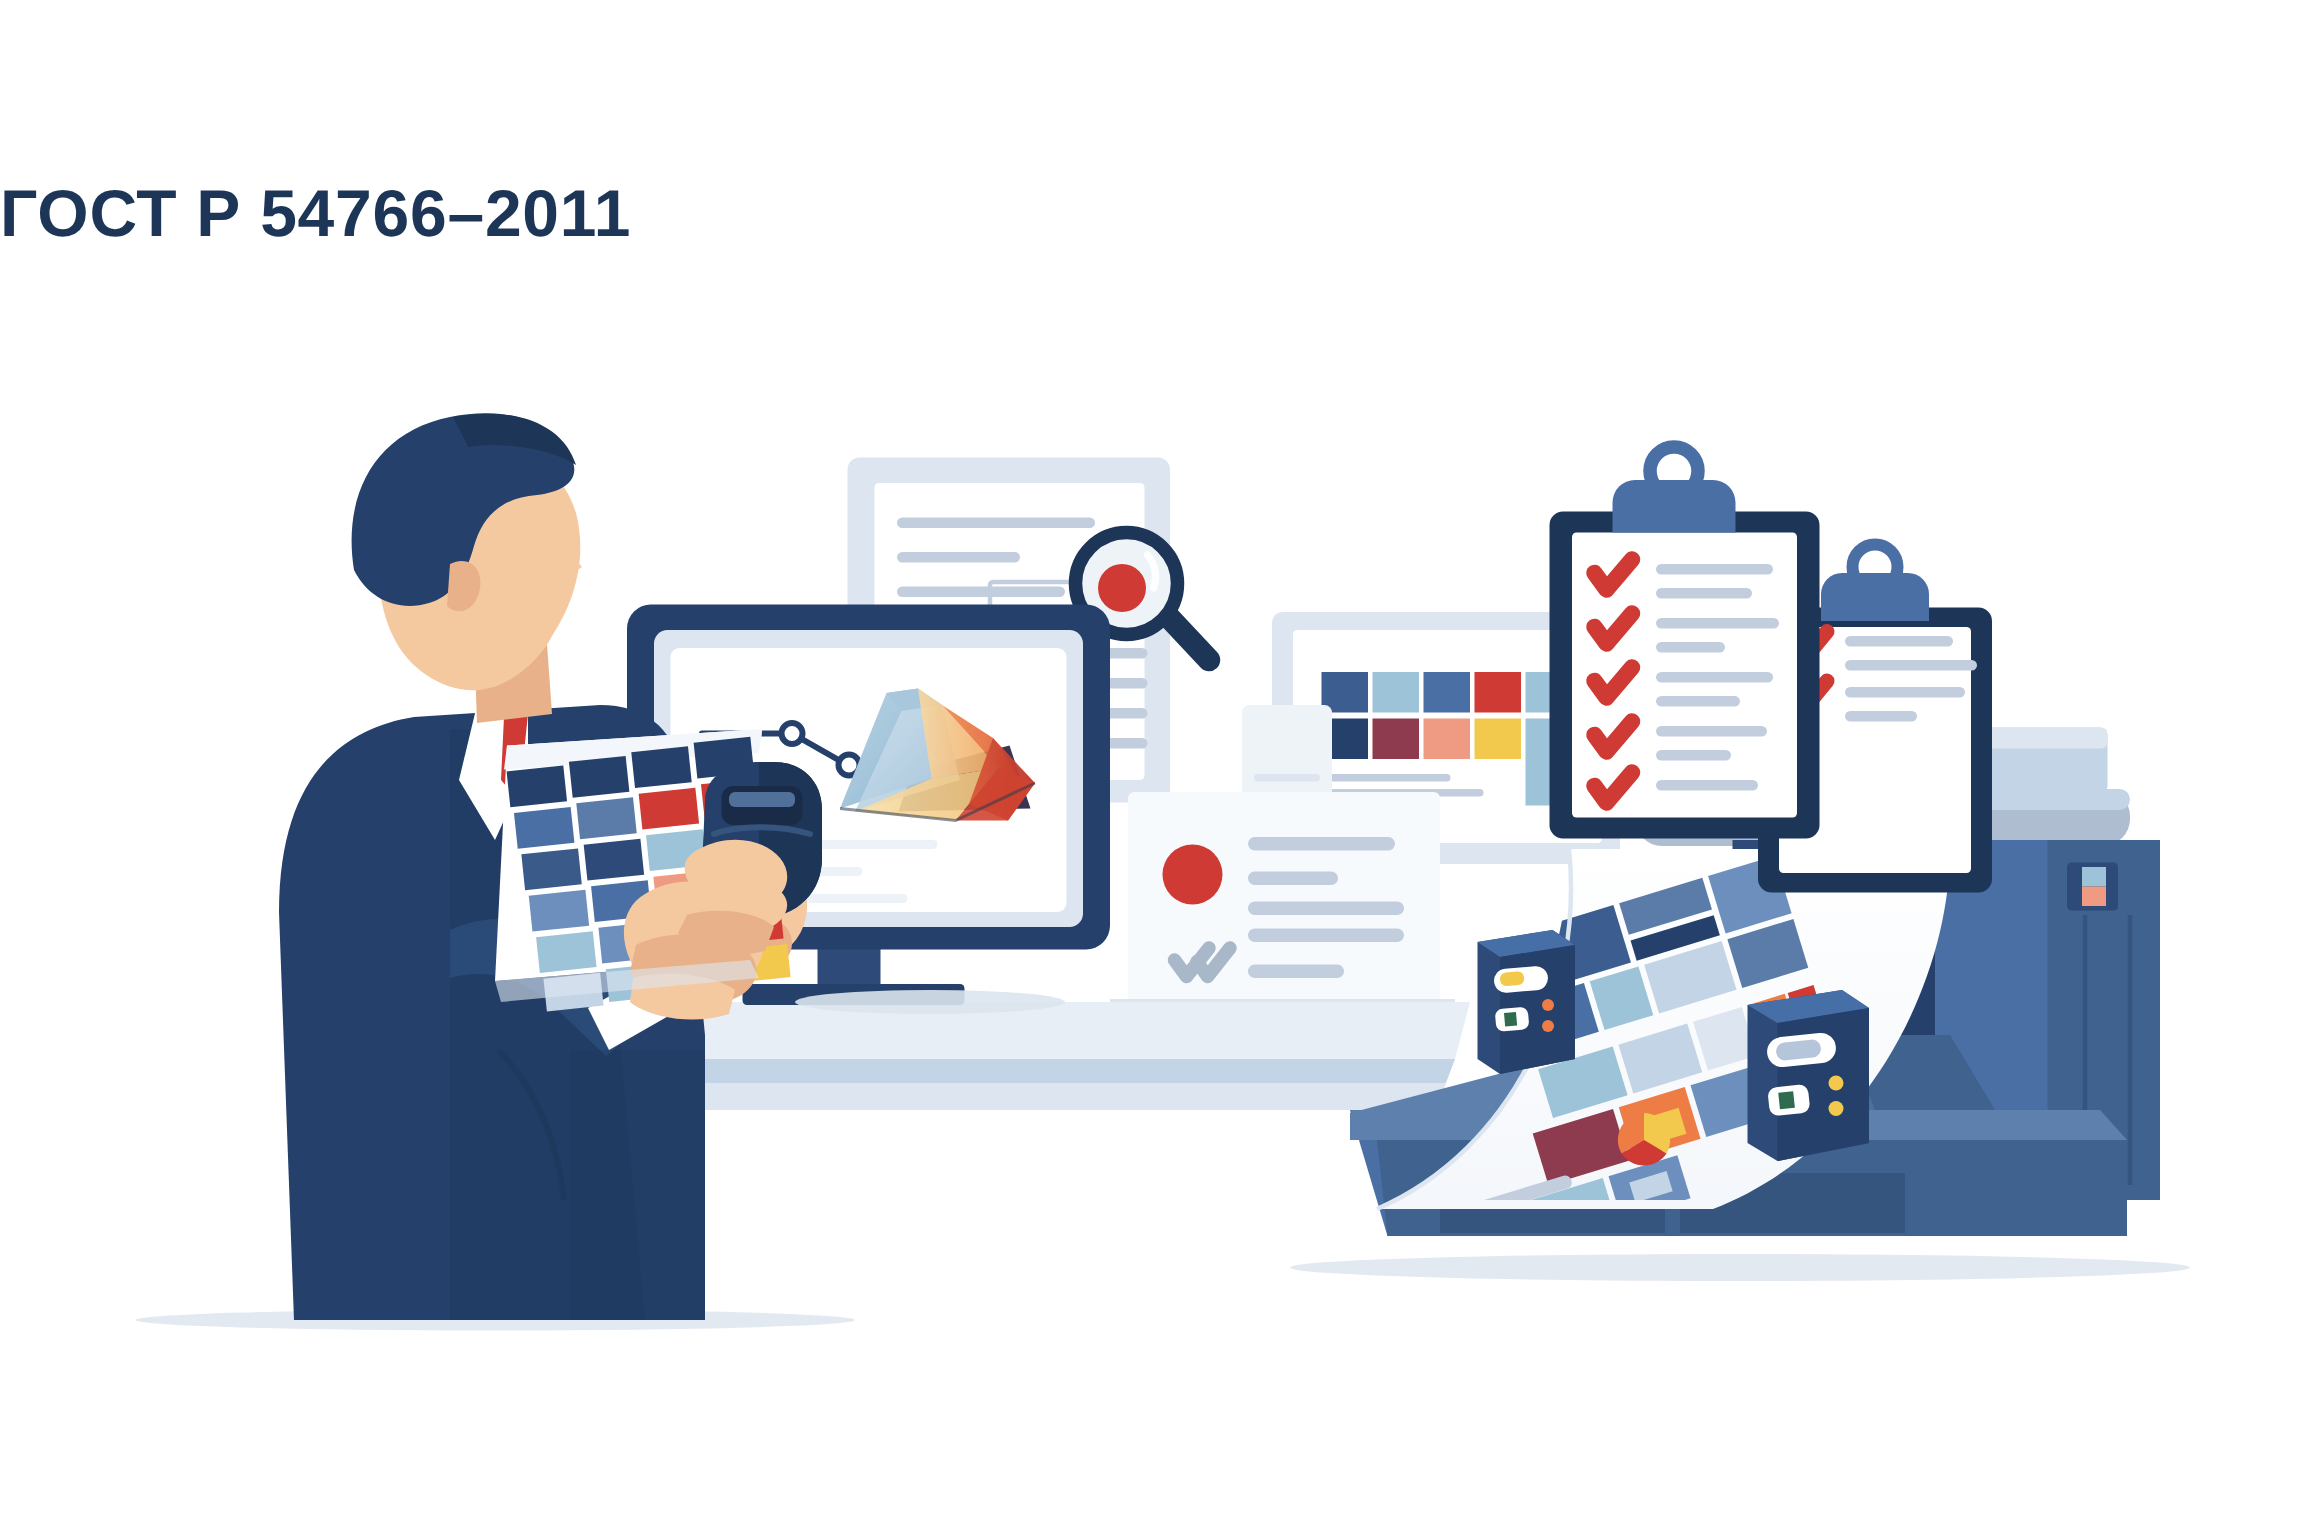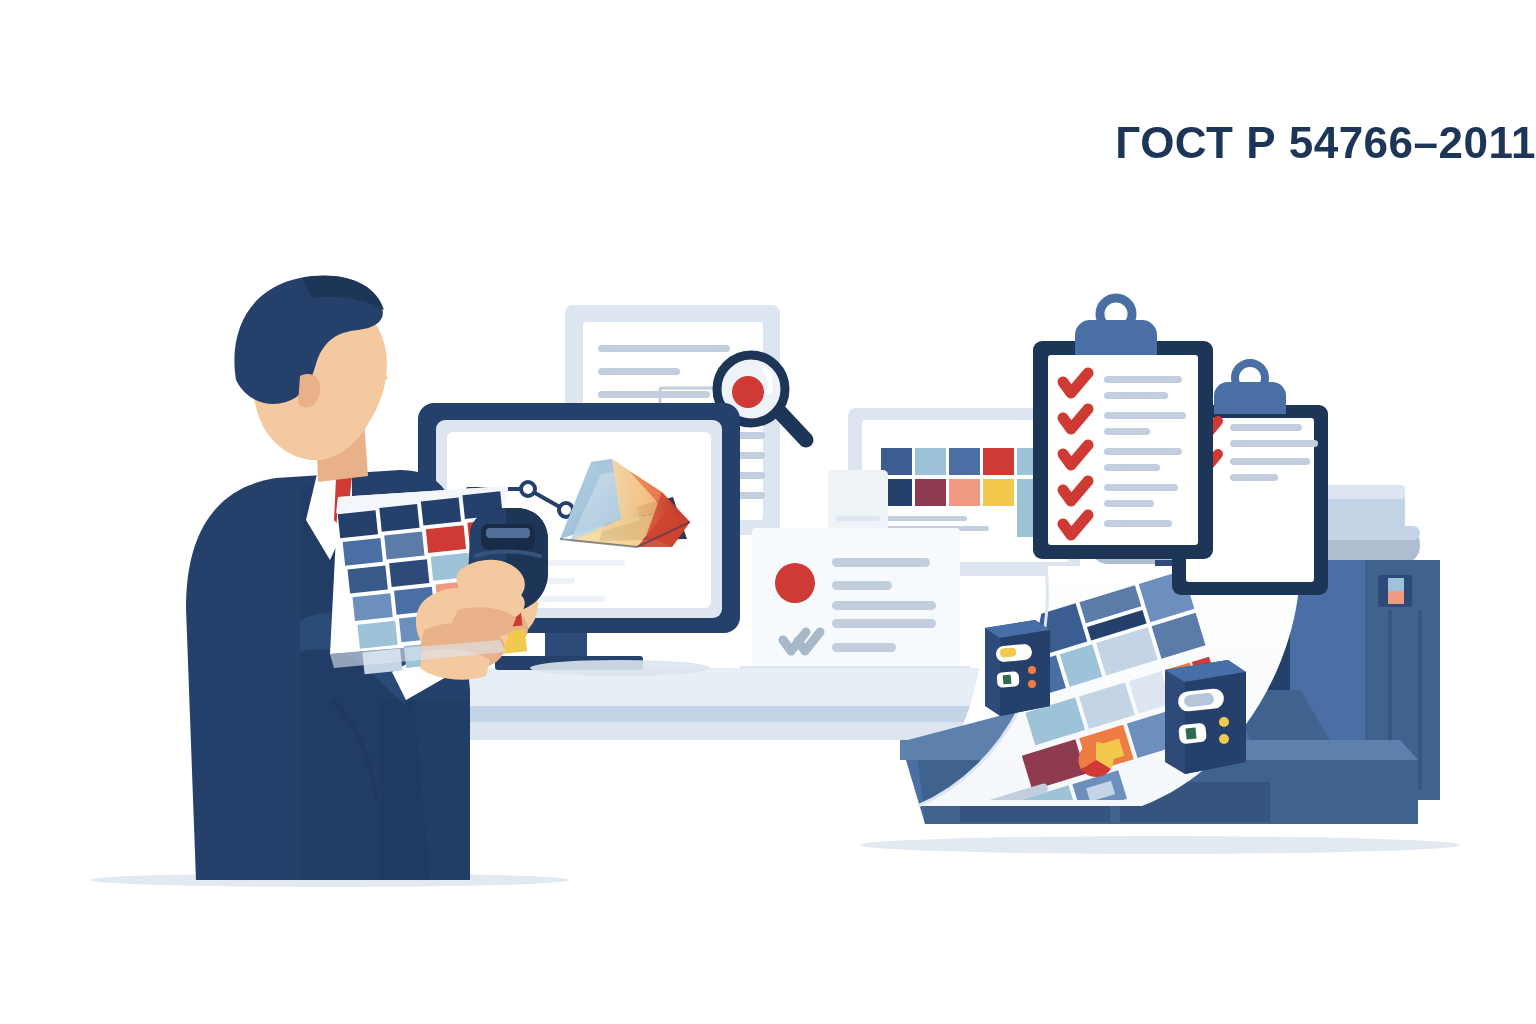--- a/index.html
+++ b/index.html
@@ -3,21 +3,21 @@
 <meta charset="utf-8">
 <style>
   html,body{margin:0;padding:0;background:#ffffff;}
   body{
     width:1536px;height:1024px;overflow:hidden;
     font-family:"Liberation Sans","DejaVu Sans",sans-serif;
     position:relative;
   }
   #stage{position:absolute;inset:0;width:1536px;height:1024px;background:#ffffff;}
   #title{
-    position:absolute;left:0;top:118px;width:1536px;text-align:right;
+    position:absolute;left:0;top:118px;width:1536px;text-align:left;
     font-size:44px;font-weight:bold;letter-spacing:0.5px;color:#1d3557;
     font-family:"Liberation Sans","DejaVu Sans",sans-serif;
   }
   #art{position:absolute;left:0;top:0;width:1536px;height:1024px;}
   svg{display:block;}
 </style>
 </head>
 <body>
 
 <div id="stage">

